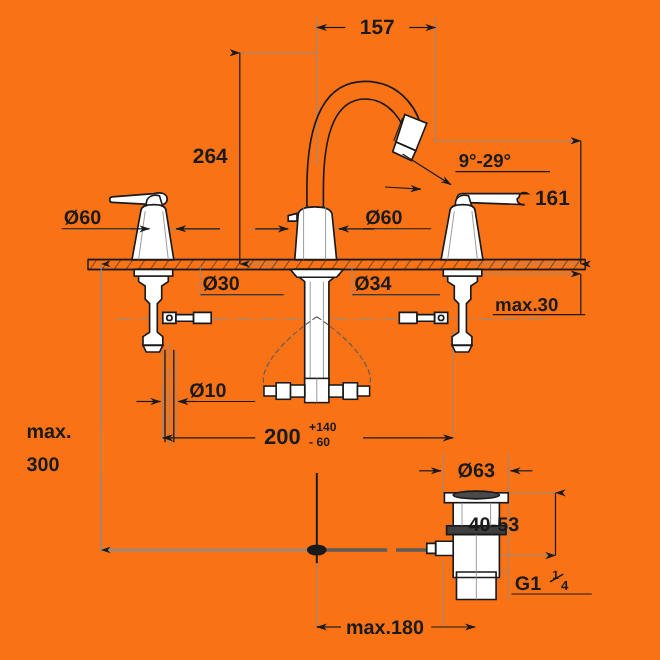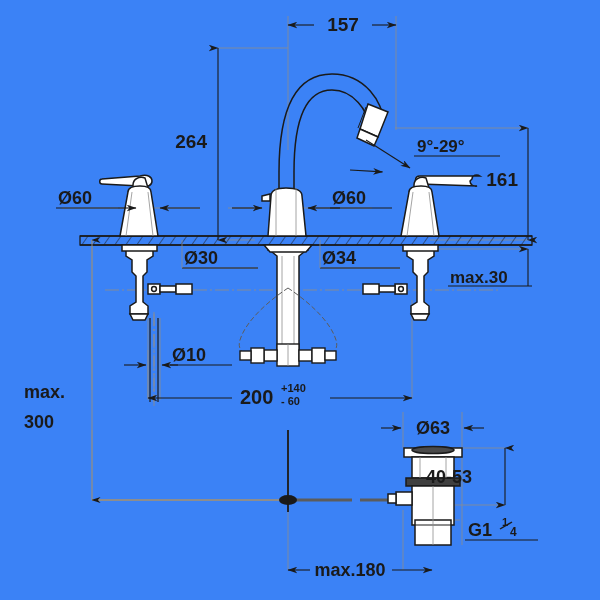--- a/index.html
+++ b/index.html
@@ -1,18 +1,18 @@
 <!DOCTYPE html>
 <html><head>
 <meta charset="utf-8">
 <style>
   html,body{margin:0;padding:0;background:#ffffff;}
   body{width:600px;height:600px;overflow:hidden;
        font-family:"Liberation Sans", sans-serif;}
-  #stage{position:relative;width:600px;height:600px;background:#3b82f6;}
+  #stage{position:relative;width:600px;height:600px;background:#f97316;}
   svg{display:block;}
   .dimtext{font-family:"Liberation Sans", sans-serif;font-weight:bold;fill:#1a1a1a;}
 </style>
 </head>
 <body>
 
 <div id="stage">
 <svg width="600" height="600" viewBox="0 0 600 600">
 
   <defs>

